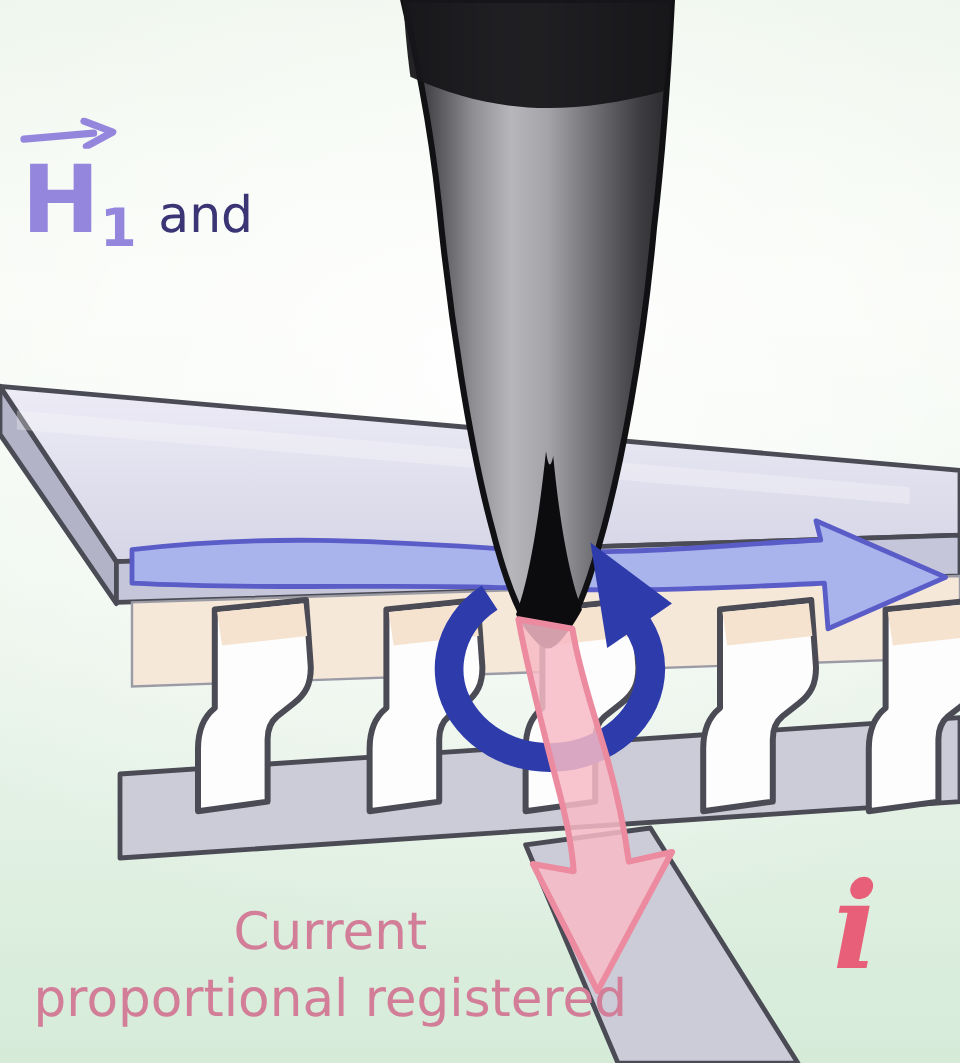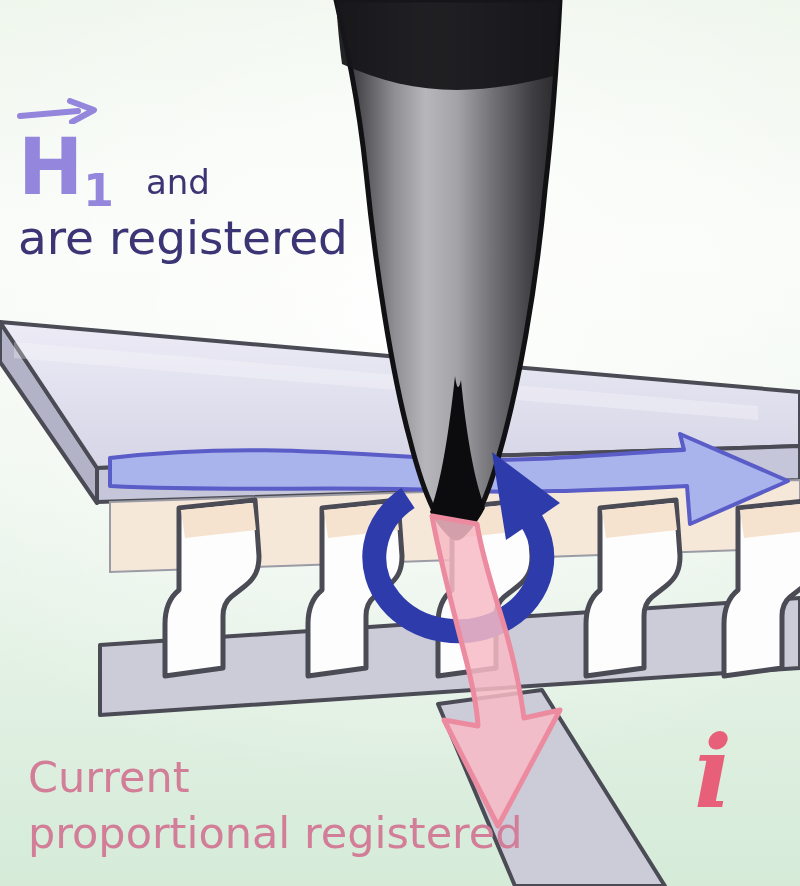--- a/index.html
+++ b/index.html
@@ -34,24 +34,24 @@
 
   
   .top-note{position:absolute;left:18px;top:128px;white-space:nowrap;}
   .top-note .line1{display:flex;align-items:baseline;}
   .vec{position:relative;display:inline-block;font-weight:700;line-height:1;}
   .vec .big-h{font-size:78px;}
   .vec sub{font-size:44px;font-weight:700;position:relative;top:12px;vertical-align:baseline;}
   .vec .vec-arrow{position:absolute;top:-30px;left:-2px;}
   .vec.h1{color:var(--h1-text,#9486dd);}
   .vec.h2{color:var(--h2-text,#4a3db3);}
-  .and{font-size:34px;color:var(--dark-text,#3b3575);margin:0 10px 0 32px;}
+  .and{font-size:42px;color:var(--dark-text,#3b3575);margin:0 10px 0 18px;}
   .top-note .line2{font-size:47px;color:var(--dark-text,#3b3575);margin-top:4px;}
 
-  .bottom-note{position:absolute;left:28px;top:750px;font-size:43px;line-height:1.3;color:var(--current-text,#d27e98);white-space:nowrap;}
+  .bottom-note{position:absolute;left:28px;top:750px;font-size:43px;line-height:1.3;color:var(--current-text,#d27e98);white-space:nowrap;text-align:center;}
   .current-symbol{position:absolute;left:694px;top:722px;font-family:"DejaVu Serif","Liberation Serif",serif;font-style:italic;font-weight:700;font-size:100px;color:var(--current-symbol-text,#e75f78);line-height:1;}
 </style>
 </head>
 <body>
 
 <div class="canvas">
 
   <svg class="scene" viewBox="0 0 800 886" width="800" height="886" xmlns="http://www.w3.org/2000/svg">
     <defs>
       <linearGradient id="probeGrad" gradientUnits="userSpaceOnUse" x1="336" y1="0" x2="560" y2="0">
@@ -116,21 +116,20 @@
     <div class="line1">
       <span class="vec h1">
         <svg class="vec-arrow" width="84" height="26" viewBox="0 0 84 26">
           <path d="M4 18 L62 13" fill="none" stroke="currentColor" stroke-width="6" stroke-linecap="round"></path>
           <path d="M54 3 L78 12 L56 24" fill="none" stroke="currentColor" stroke-width="6" stroke-linecap="round" stroke-linejoin="round"></path>
         </svg>
         <span class="big-h">H</span><sub>1</sub>
       </span>
       <span class="and">and</span>
     </div>
-    <div class="line2">are registered</div>
   </div>
 
   <div class="bottom-note">
     <div>Current</div>
     <div>proportional registered</div>
   </div>
 
   <div class="current-symbol">i</div>
 
 </div>

